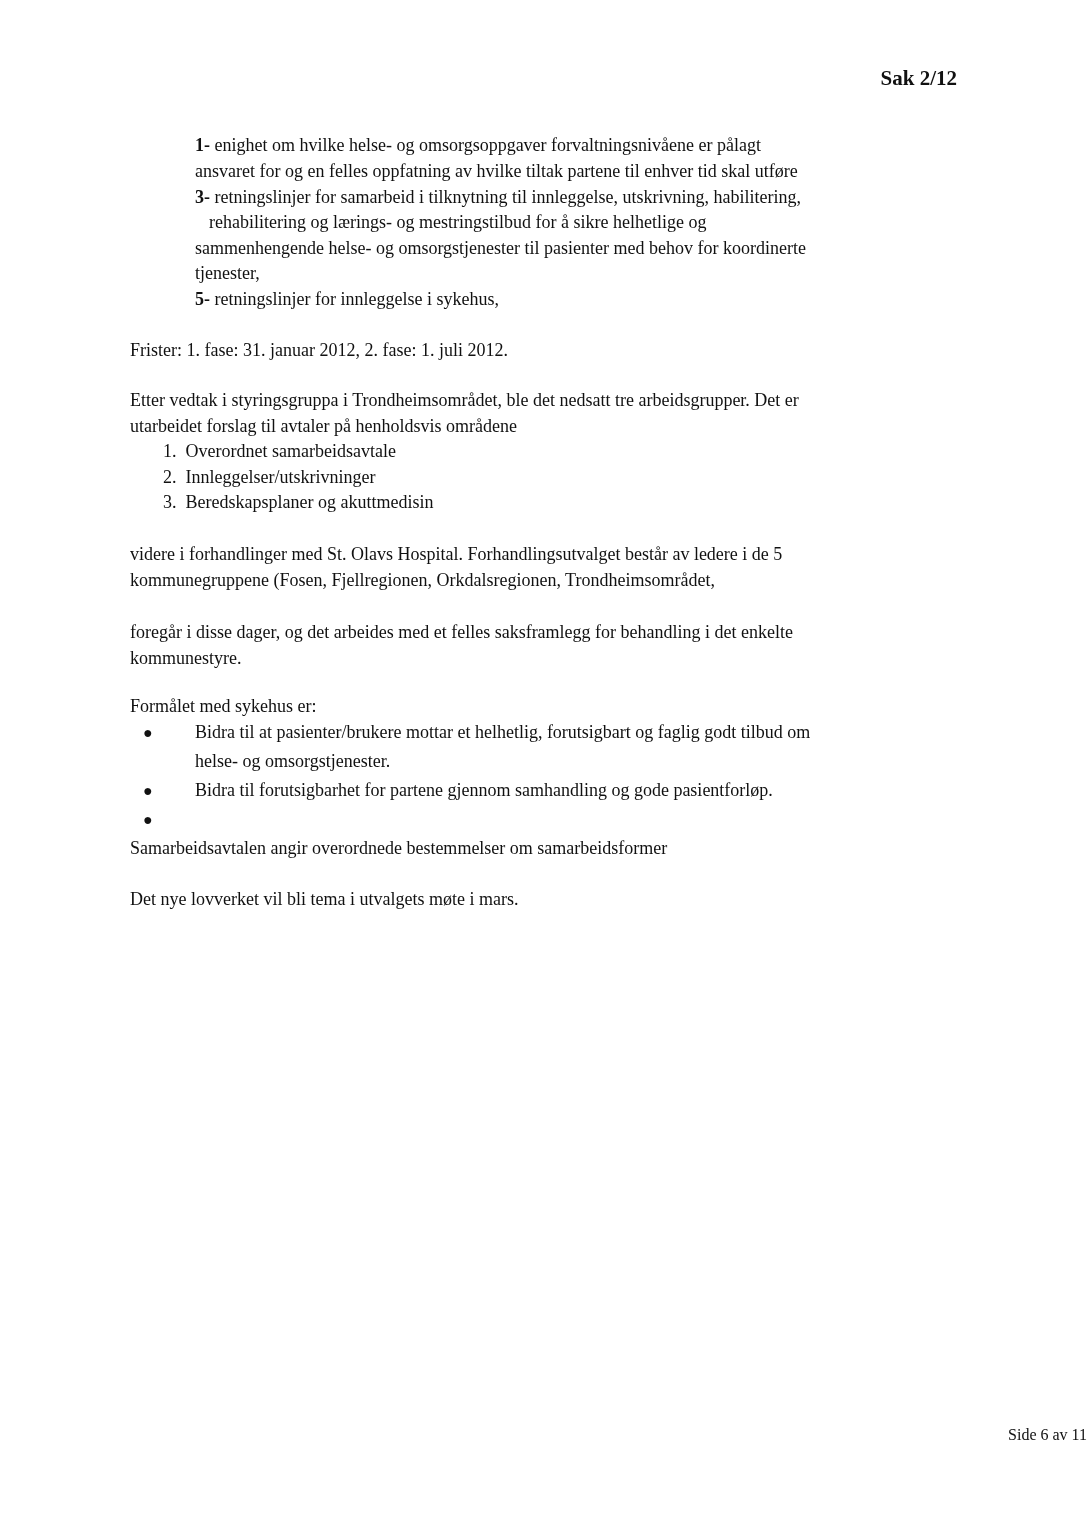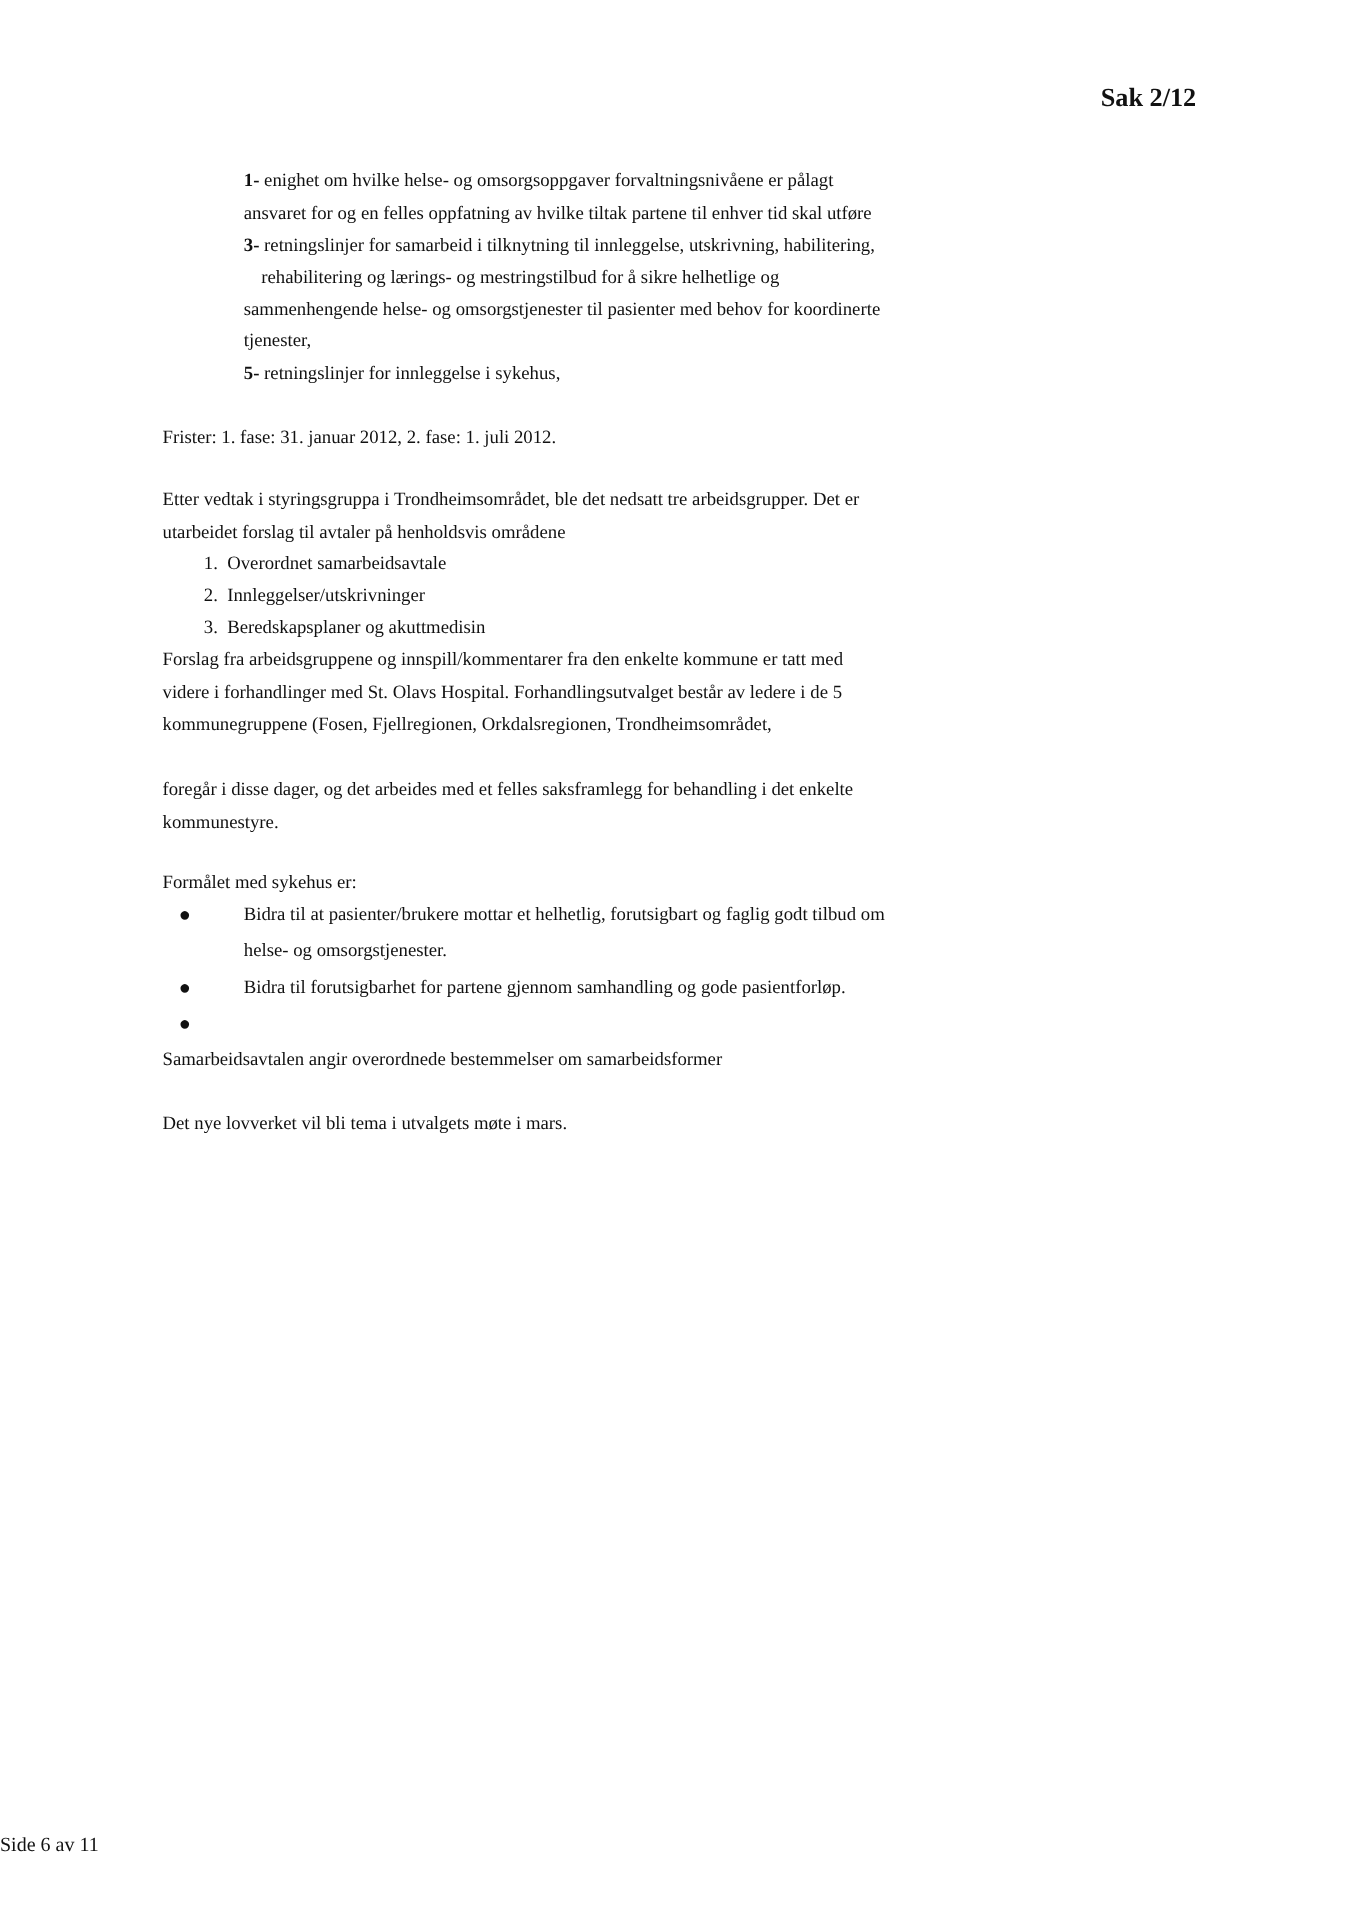--- a/index.html
+++ b/index.html
@@ -1,22 +1,22 @@
 <!DOCTYPE html>
 <html><head>
   <meta charset="utf-8">
   <style>
     html, body { margin: 0; padding: 0; background: #ffffff; }
     body { width: 1087px; height: 1537px; position: relative; overflow: hidden;
       font-family: "Liberation Serif", "DejaVu Serif", serif; color: #111; }
     .page { position: absolute; left: 0; top: 0; width: 1087px; height: 1236px; }
     .header { position: absolute; right: 130px; top: 66px; font-weight: bold; font-size: 21px; }
-    .line { position: absolute; font-size: 15px; white-space: nowrap; line-height: 26px; }
+    .line { position: absolute; font-size: 18px; white-space: nowrap; line-height: 26px; }
     .b { font-weight: bold; }
-    .footer { position: absolute; left: 0; width: 1087px; top: 1468px; text-align: left; font-size: 16px; }
+    .footer { position: absolute; left: 0; width: 1087px; top: 1426px; text-align: right; font-size: 16px; }
     .bullet { position: absolute; font-size: 16px; }
   </style>
 </head>
 <body>
 
 <div class="page">
   <div class="header">Sak 2/12</div>
 
   <div class="line" style="left:195px;top:132px"><span class="b">1-</span> <span>enighet om hvilke helse- og omsorgsoppgaver forvaltningsnivåene er pålagt</span></div>
   <div class="line" style="left:195px;top:158px">ansvaret for og en felles oppfatning av hvilke tiltak partene til enhver tid skal utføre</div>
@@ -27,21 +27,20 @@
   <div class="line" style="left:195px;top:286px"><span class="b">5-</span> <span>retningslinjer for innleggelse i sykehus,</span></div>
   <div class="line" style="left:130px;top:337px">Frister: 1. fase: 31. januar 2012, 2. fase: 1. juli 2012.</div>
 
   <div class="line" style="left:130px;top:387px">Etter vedtak i styringsgruppa i Trondheimsområdet, ble det nedsatt tre arbeidsgrupper. Det er</div>
   <div class="line" style="left:130px;top:413px">utarbeidet forslag til avtaler på henholdsvis områdene</div>
 
   <div class="line" style="left:163px;top:438px"><span>1.</span>&nbsp; <span>Overordnet samarbeidsavtale</span></div>
   <div class="line" style="left:163px;top:464px"><span>2.</span>&nbsp; <span>Innleggelser/utskrivninger</span></div>
   <div class="line" style="left:163px;top:489px"><span>3.</span>&nbsp; <span>Beredskapsplaner og akuttmedisin</span></div>
 
-  <div class="line" style="left:130px;top:515px">Forslag fra arbeidsgruppene og innspill/kommentarer fra den enkelte kommune er tatt med</div>
   <div class="line" style="left:130px;top:541px">videre i forhandlinger med St. Olavs Hospital. Forhandlingsutvalget består av ledere i de 5</div>
   <div class="line" style="left:130px;top:567px">kommunegruppene (Fosen, Fjellregionen, Orkdalsregionen, Trondheimsområdet,</div>
   <div class="line" style="left:130px;top:619px">foregår i disse dager, og det arbeides med et felles saksframlegg for behandling i det enkelte</div>
   <div class="line" style="left:130px;top:645px">kommunestyre.</div>
 
   <div class="line" style="left:130px;top:693px">Formålet med sykehus er:</div>
 
   <div class="bullet" style="left:143px;top:724px">●</div>
   <div class="line" style="left:195px;top:719px">Bidra til at pasienter/brukere mottar et helhetlig, forutsigbart og faglig godt tilbud om</div>
   <div class="line" style="left:195px;top:748px">helse- og omsorgstjenester.</div>

